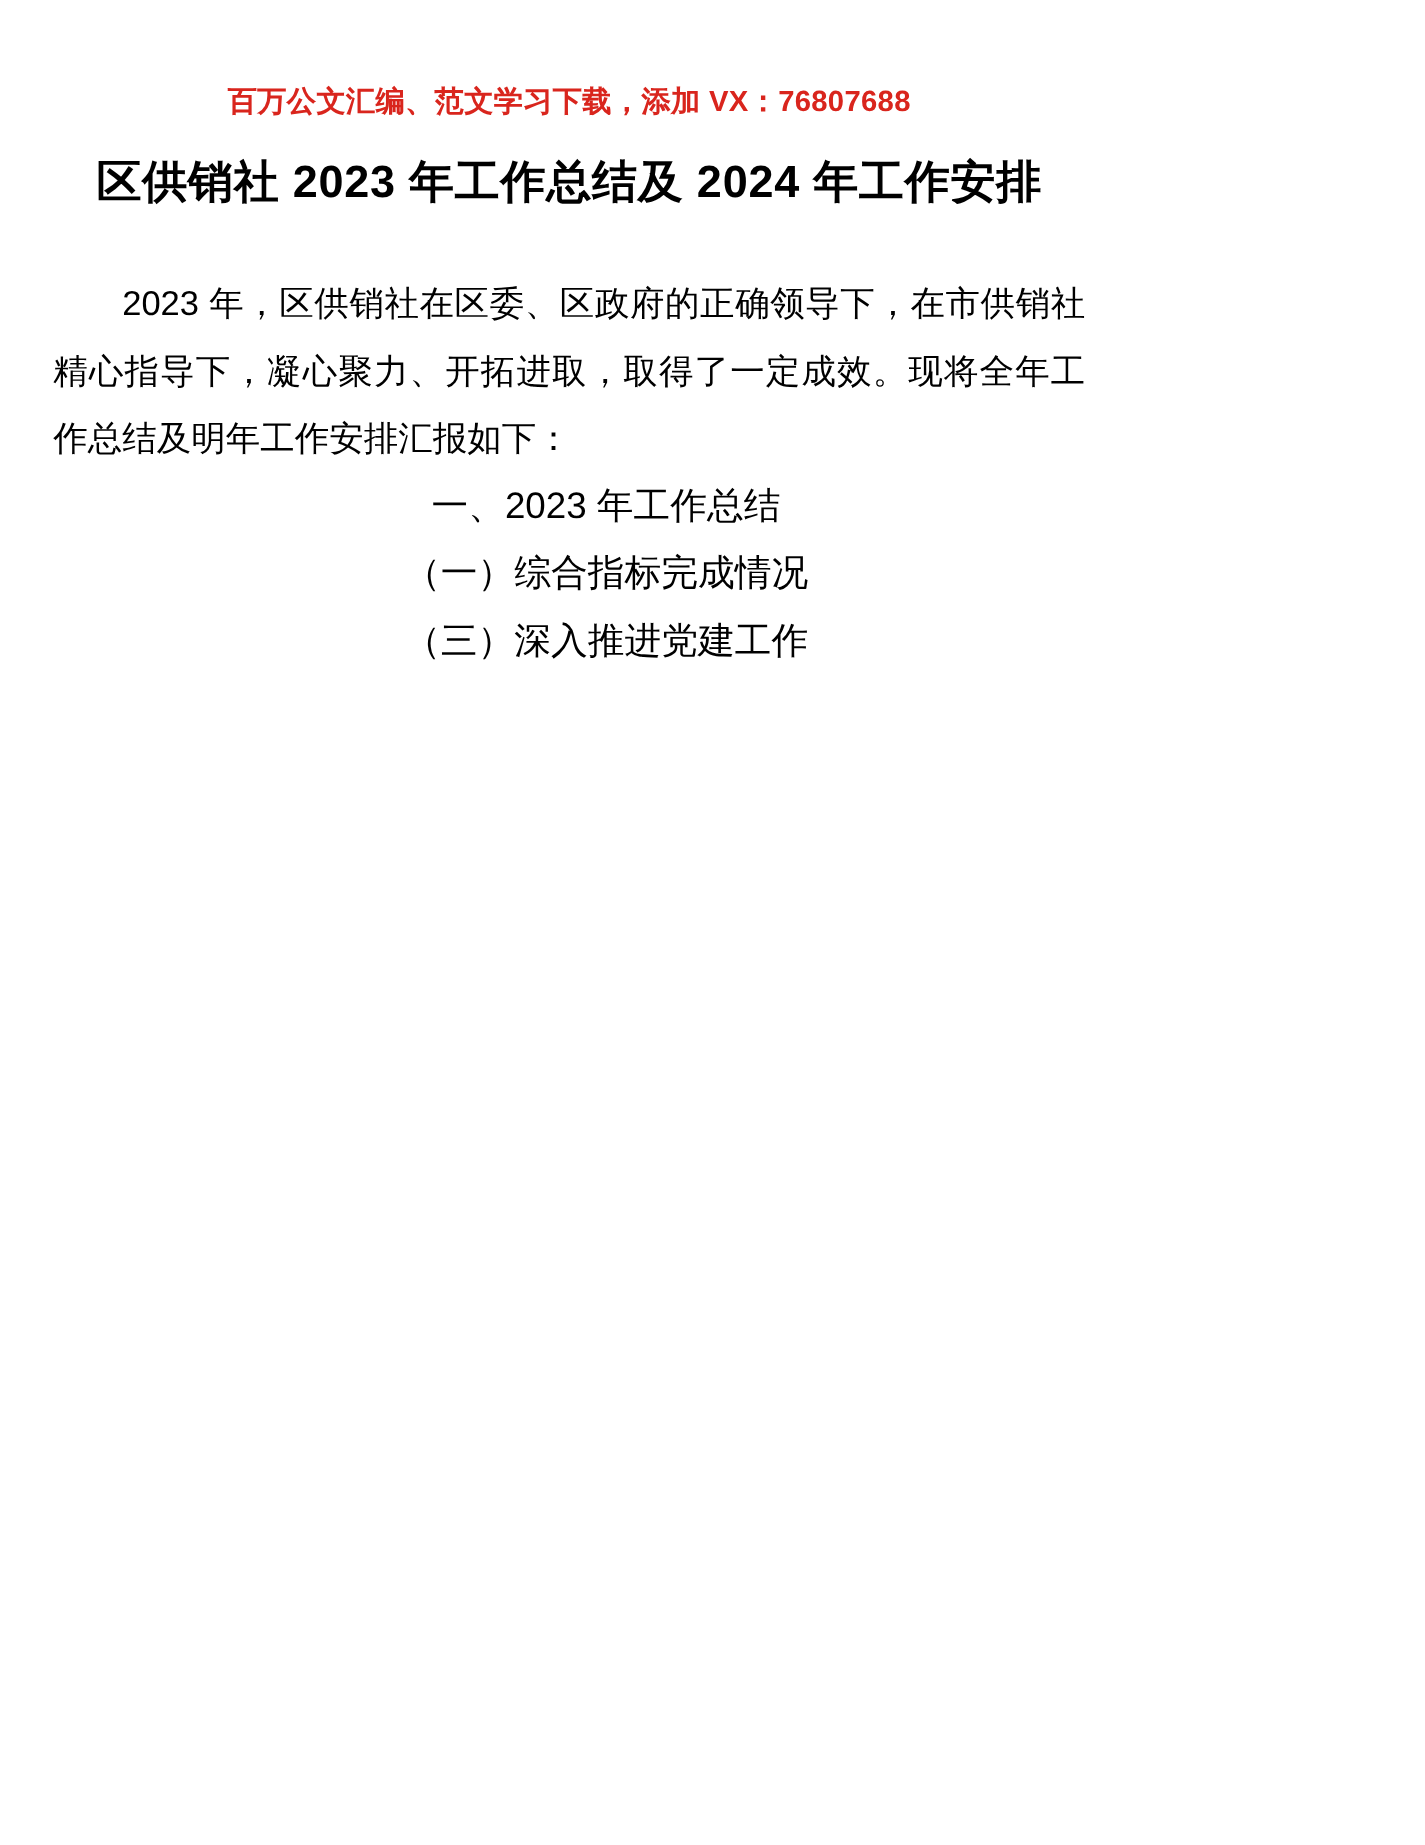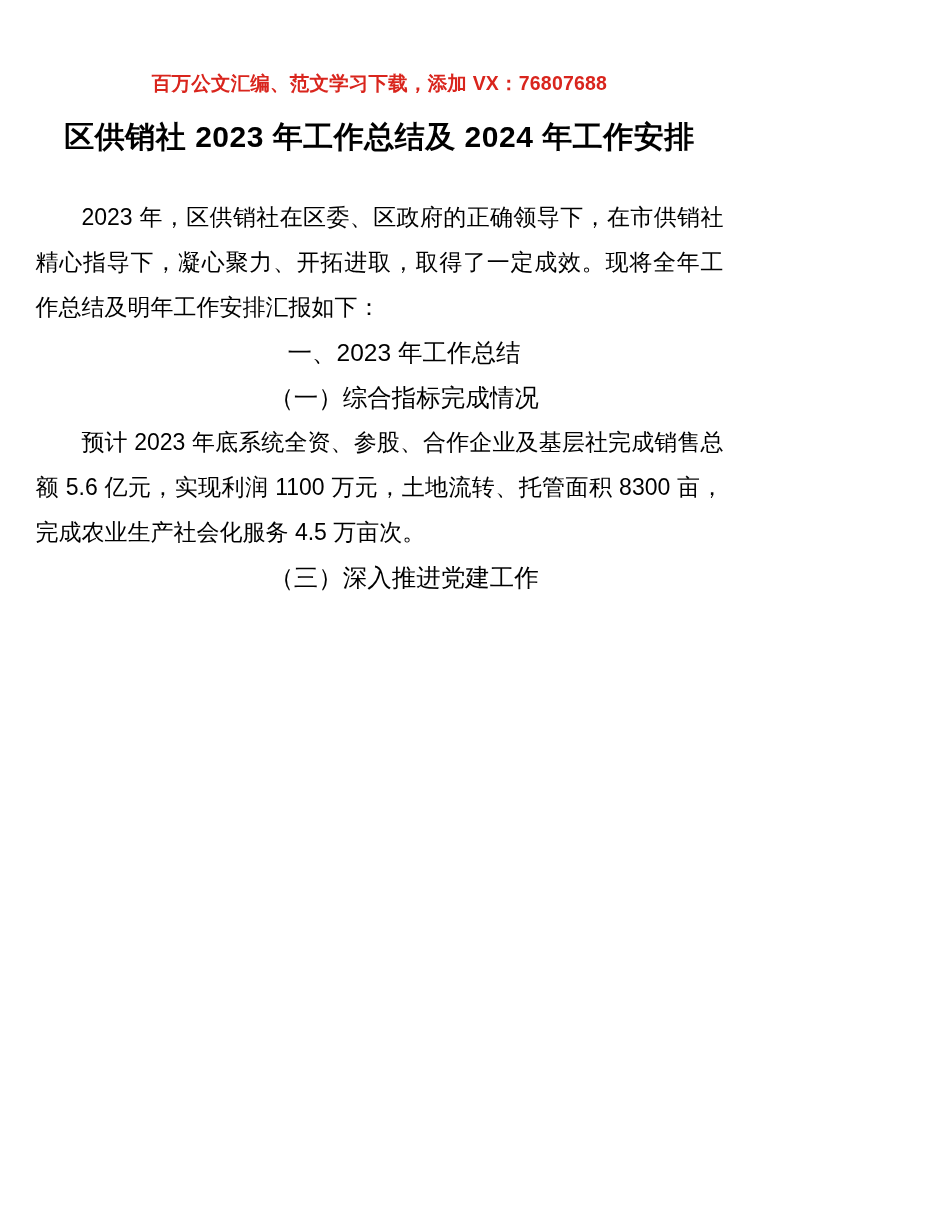--- a/index.html
+++ b/index.html
@@ -15,21 +15,21 @@
     position: relative;
     width: 950px;
     height: 1230px;
     background: #ffffff;
     overflow: hidden;
     box-sizing: border-box;
   }
   .doc-body {
     position: absolute;
     left: 0;
-    top: 15px;
+    top: 0;
     width: 759px;
   }
   
   .promo-banner {
     width: 100%;
     text-align: center;
     color: #d9251d;
     font-weight: bold;
     font-size: 19.5px;
     line-height: 28px;
@@ -85,21 +85,20 @@
     <h1 class="doc-title">区供销社 2023 年工作总结及 2024 年工作安排</h1>
 
     <div class="content">
 
       <p class="para">2023 年，区供销社在区委、区政府的正确领导下，在市供销社精心指导下，凝心聚力、开拓进取，取得了一定成效。现将全年工作总结及明年工作安排汇报如下：</p>
 
       <p class="heading">一、2023 年工作总结</p>
 
       <p class="heading">（一）综合指标完成情况</p>
 
-      <p class="para">预计 2023 年底系统全资、参股、合作企业及基层社完成销售总额 5.6 亿元，实现利润 1100 万元，土地流转、托管面积 8300 亩，完成农业生产社会化服务 4.5 万亩次。</p>
 
 
 
       <p class="heading">（三）深入推进党建工作</p>
 
 
     </div>
   </div>
 </div>
 

